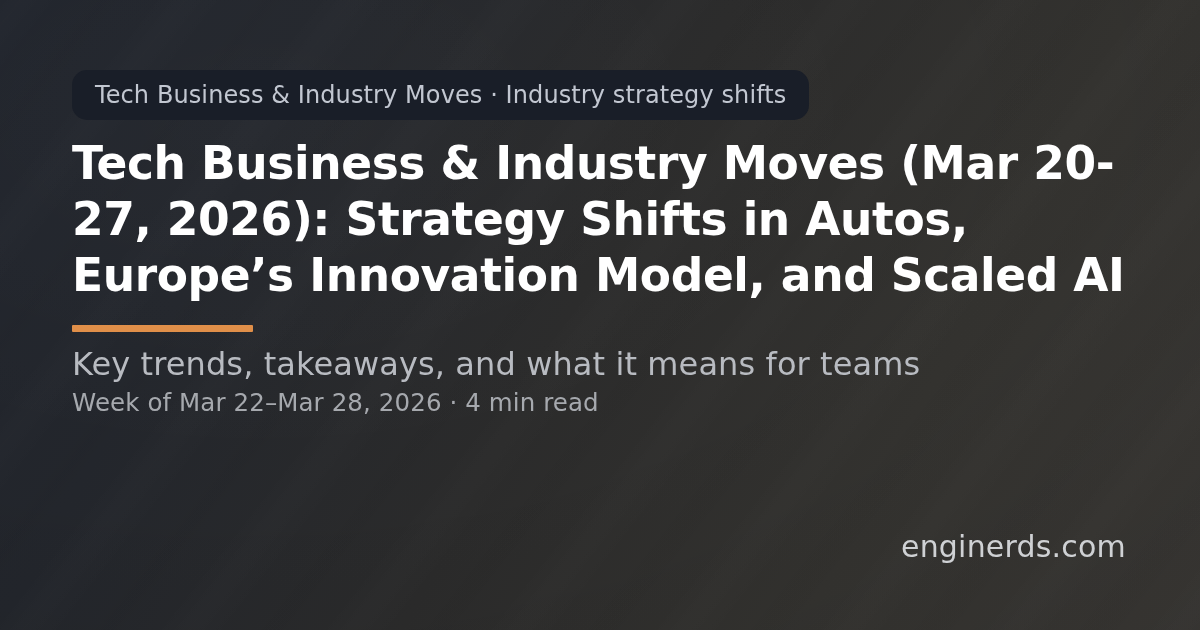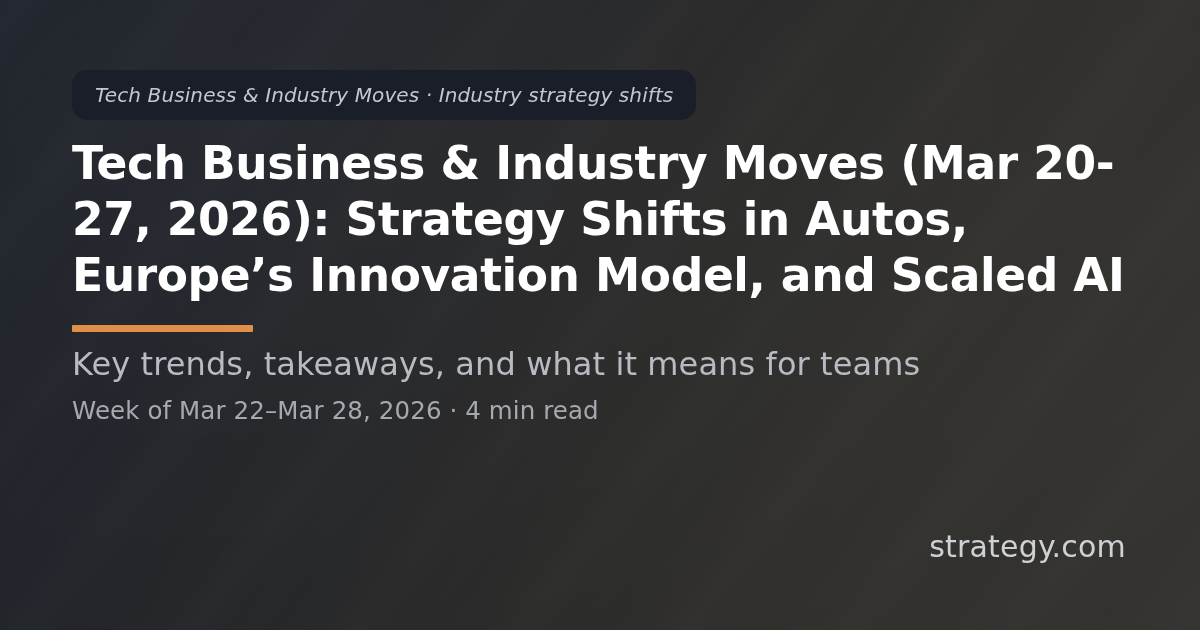--- a/index.html
+++ b/index.html
@@ -62,26 +62,25 @@
     position:absolute;
     left:72px;
     top:70px;
     height:50px;
     display:flex;
     align-items:center;
     padding:8px 23px;
     border-radius:15px;
     background:#191e28;
     color:#c2c7d1;
-    font-size:20px;
+    font-size:24px;
     line-height:1;
     letter-spacing:0.1px;
     white-space:nowrap;
     font-family:"DejaVu Sans", sans-serif;
-    font-style:italic;
   }
 
   
   .title {
     position:absolute;
     left:72px;
     top:136px;
     width:1075px;
     color:#ffffff;
     font-family:"DejaVu Sans", sans-serif;
@@ -117,21 +116,20 @@
   
   .meta {
     position:absolute;
     left:72px;
     top:387px;
     color:#a6a9ae;
     font-size:24.5px;
     line-height:32px;
     letter-spacing:0.1px;
     white-space:nowrap;
-    margin-top:8px;
   }
 
   
   .site {
     position:absolute;
     right:74px;
     top:528px;
     color:#cfd1d4;
     font-size:30px;
     line-height:38px;
@@ -152,16 +150,16 @@
     <div class="badge">Tech Business &amp; Industry Moves · Industry strategy shifts</div>
 
     <h1 class="title">Tech Business &amp; Industry Moves (Mar 20-27, 2026): Strategy Shifts in Autos, Europe’s Innovation Model, and Scaled AI</h1>
 
     <div class="accent"></div>
 
     <div class="subtitle">Key trends, takeaways, and what it means for teams</div>
 
     <div class="meta">Week of Mar 22–Mar 28, 2026 · 4 min read</div>
 
-    <div class="site">strategy.com</div>
+    <div class="site">enginerds.com</div>
 
   </div>
 </div>
 
 </body></html>

